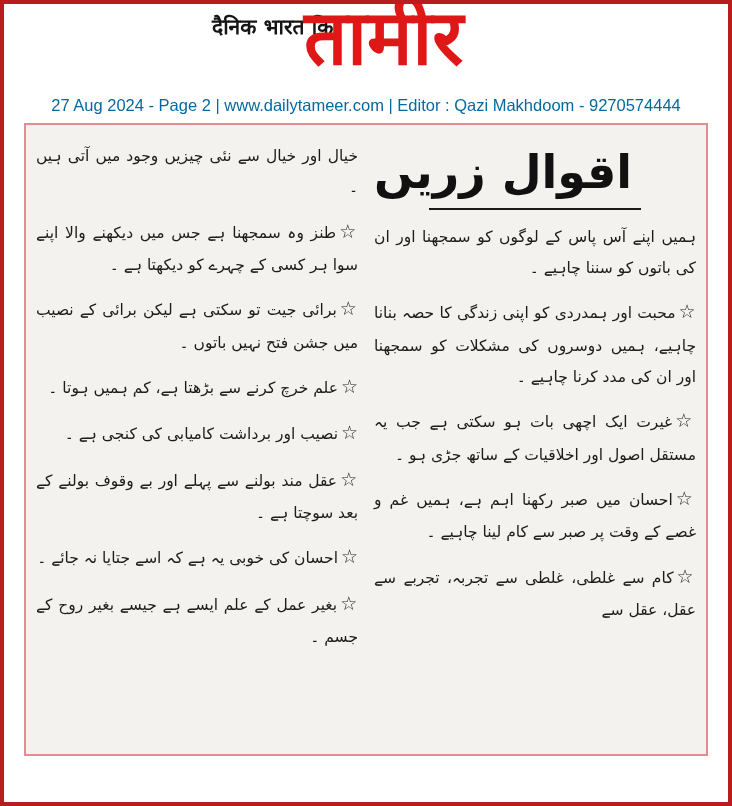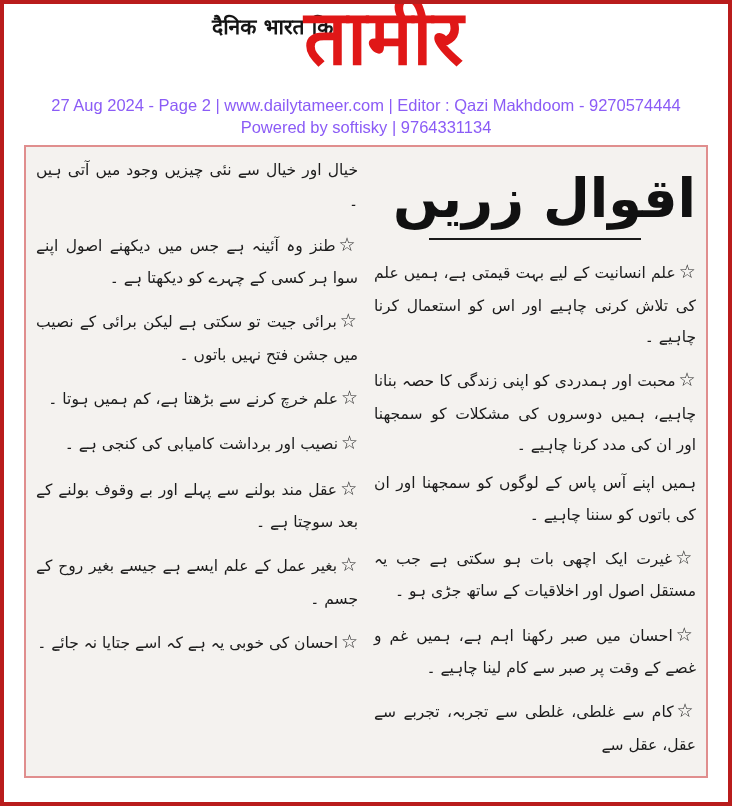--- a/index.html
+++ b/index.html
@@ -35,21 +35,21 @@
     left: 300px; top: -6px;
     font-size: 76px;
     line-height: 1.05;
     font-weight: bold;
     color: #e01717;
     font-family: "DejaVu Sans", sans-serif;
   }
   
   .info-bar {
     text-align: center;
-    color: #8b5cf6;
+    color: #0369a1;
     font-family: "Liberation Sans", "DejaVu Sans", sans-serif;
     font-size: 16.5px;
     line-height: 22px;
     padding-top: 2px;
   }
   
   .clipping {
     margin: 7px 20px 0 20px;
     height: 633px;
     border: 2px solid #e08e8e;
@@ -59,103 +59,102 @@
   }
   .columns {
     direction: rtl;
     display: flex;
     gap: 16px;
     height: 100%;
   }
   .col { width: 50%; }
   .section-title {
     direction: rtl;
-    text-align: right;
-    font-size: 54px;
+    text-align: left;
+    font-size: 46px;
     font-weight: bold;
     color: #111111;
     padding: 14px 0 8px 0;
     line-height: 1.1;
   }
   .title-underline {
     height: 2px;
     background: #1a1a1a;
     width: 66%;
     margin: 2px auto 12px auto;
   }
   .quote {
     direction: rtl;
     text-align: justify;
     font-size: 15.5px;
     line-height: 2.02;
     color: #1c1c1c;
     margin-bottom: 7px;
+    margin-top: 8px;
   }
   .quote .star {
     font-size: 19px;
     padding-left: 3px;
   }
 </style>
 </head>
 <body>
 
 <div class="page">
 
   <div class="masthead">
     <div class="masthead-tagline">दैनिक भारत कि</div>
     <div class="masthead-title">तामीर</div>
   </div>
 
   <div class="info-bar">
     <div>27 Aug 2024 - Page 2 | www.dailytameer.com | Editor : Qazi Makhdoom - 9270574444</div>
-    <div>Powered by softisky | 9764331134</div>
   </div>
 
   <div class="clipping">
     <div class="columns">
 
       <div class="col">
         <div class="section-title">اقوال زریں</div>
         <div class="title-underline"></div>
         <div>
 
-            <p class="quote"><span class="star">☆</span><span>علم انسانیت کے لیے بہت قیمتی ہے، ہمیں علم کی تلاش کرنی چاہیے اور اس کو استعمال کرنا چاہیے ۔</span></p>
 
 
+            <p class="quote"><span>ہمیں اپنے آس پاس کے لوگوں کو سمجھنا اور ان کی باتوں کو سننا چاہیے ۔</span></p>
+
             <p class="quote"><span class="star">☆</span><span>محبت اور ہمدردی کو اپنی زندگی کا حصہ بنانا چاہیے، ہمیں دوسروں کی مشکلات کو سمجھنا اور ان کی مدد کرنا چاہیے ۔</span></p>
-
-            <p class="quote"><span>ہمیں اپنے آس پاس کے لوگوں کو سمجھنا اور ان کی باتوں کو سننا چاہیے ۔</span></p>
 
             <p class="quote"><span class="star">☆</span><span>غیرت ایک اچھی بات ہو سکتی ہے جب یہ مستقل اصول اور اخلاقیات کے ساتھ جڑی ہو ۔</span></p>
 
             <p class="quote"><span class="star">☆</span><span>احسان میں صبر رکھنا اہم ہے، ہمیں غم و غصے کے وقت پر صبر سے کام لینا چاہیے ۔</span></p>
 
             <p class="quote"><span class="star">☆</span><span>کام سے غلطی، غلطی سے تجربہ، تجربے سے عقل، عقل سے</span></p>
           </div>
       </div>
 
       <div class="col">
         <div>
 
             <p class="quote"><span>خیال اور خیال سے نئی چیزیں وجود میں آتی ہیں ۔</span></p>
 
-            <p class="quote"><span class="star">☆</span><span>طنز وہ آئینہ ہے جس میں دیکھنے اصول اپنے سوا ہر کسی کے چہرے کو دیکھتا ہے ۔</span></p>
+            <p class="quote"><span class="star">☆</span><span>طنز وہ سمجھنا ہے جس میں دیکھنے والا اپنے سوا ہر کسی کے چہرے کو دیکھتا ہے ۔</span></p>
 
             <p class="quote"><span class="star">☆</span><span>برائی جیت تو سکتی ہے لیکن برائی کے نصیب میں جشن فتح نہیں باتوں ۔</span></p>
 
             <p class="quote"><span class="star">☆</span><span>علم خرچ کرنے سے بڑھتا ہے، کم ہمیں ہوتا ۔</span></p>
 
 
             <p class="quote"><span class="star">☆</span><span>نصیب اور برداشت کامیابی کی کنجی ہے ۔</span></p>
 
             <p class="quote"><span class="star">☆</span><span>عقل مند بولنے سے پہلے اور بے وقوف بولنے کے بعد سوچتا ہے ۔</span></p>
 
+            <p class="quote"><span class="star">☆</span><span>احسان کی خوبی یہ ہے کہ اسے جتایا نہ جائے ۔</span></p>
+
             <p class="quote"><span class="star">☆</span><span>بغیر عمل کے علم ایسے ہے جیسے بغیر روح کے جسم ۔</span></p>
-
-            <p class="quote"><span class="star">☆</span><span>احسان کی خوبی یہ ہے کہ اسے جتایا نہ جائے ۔</span></p>
 
             <p class="quote"></p>
           </div>
       </div>
 
     </div>
   </div>
 
 </div>
 

